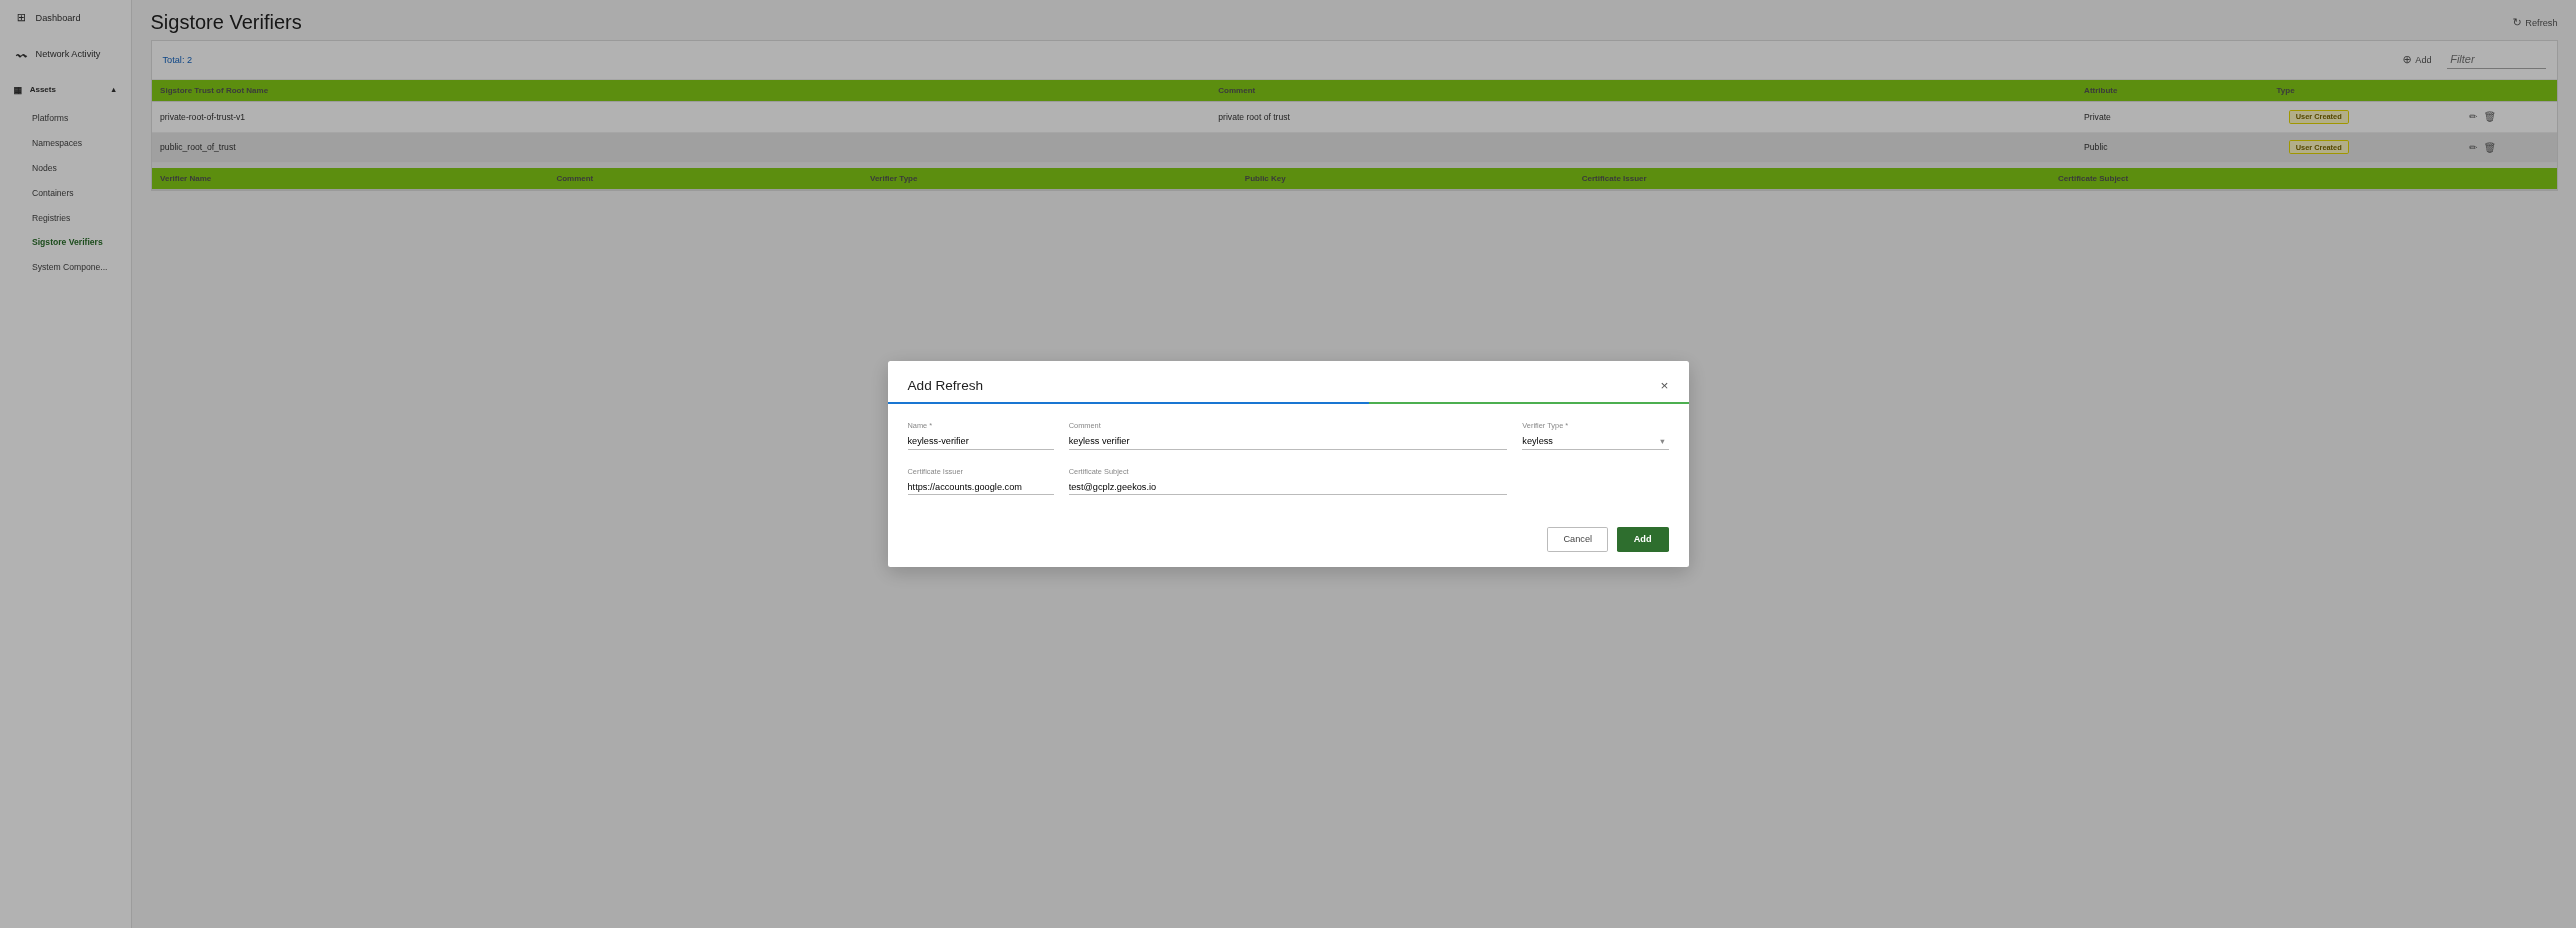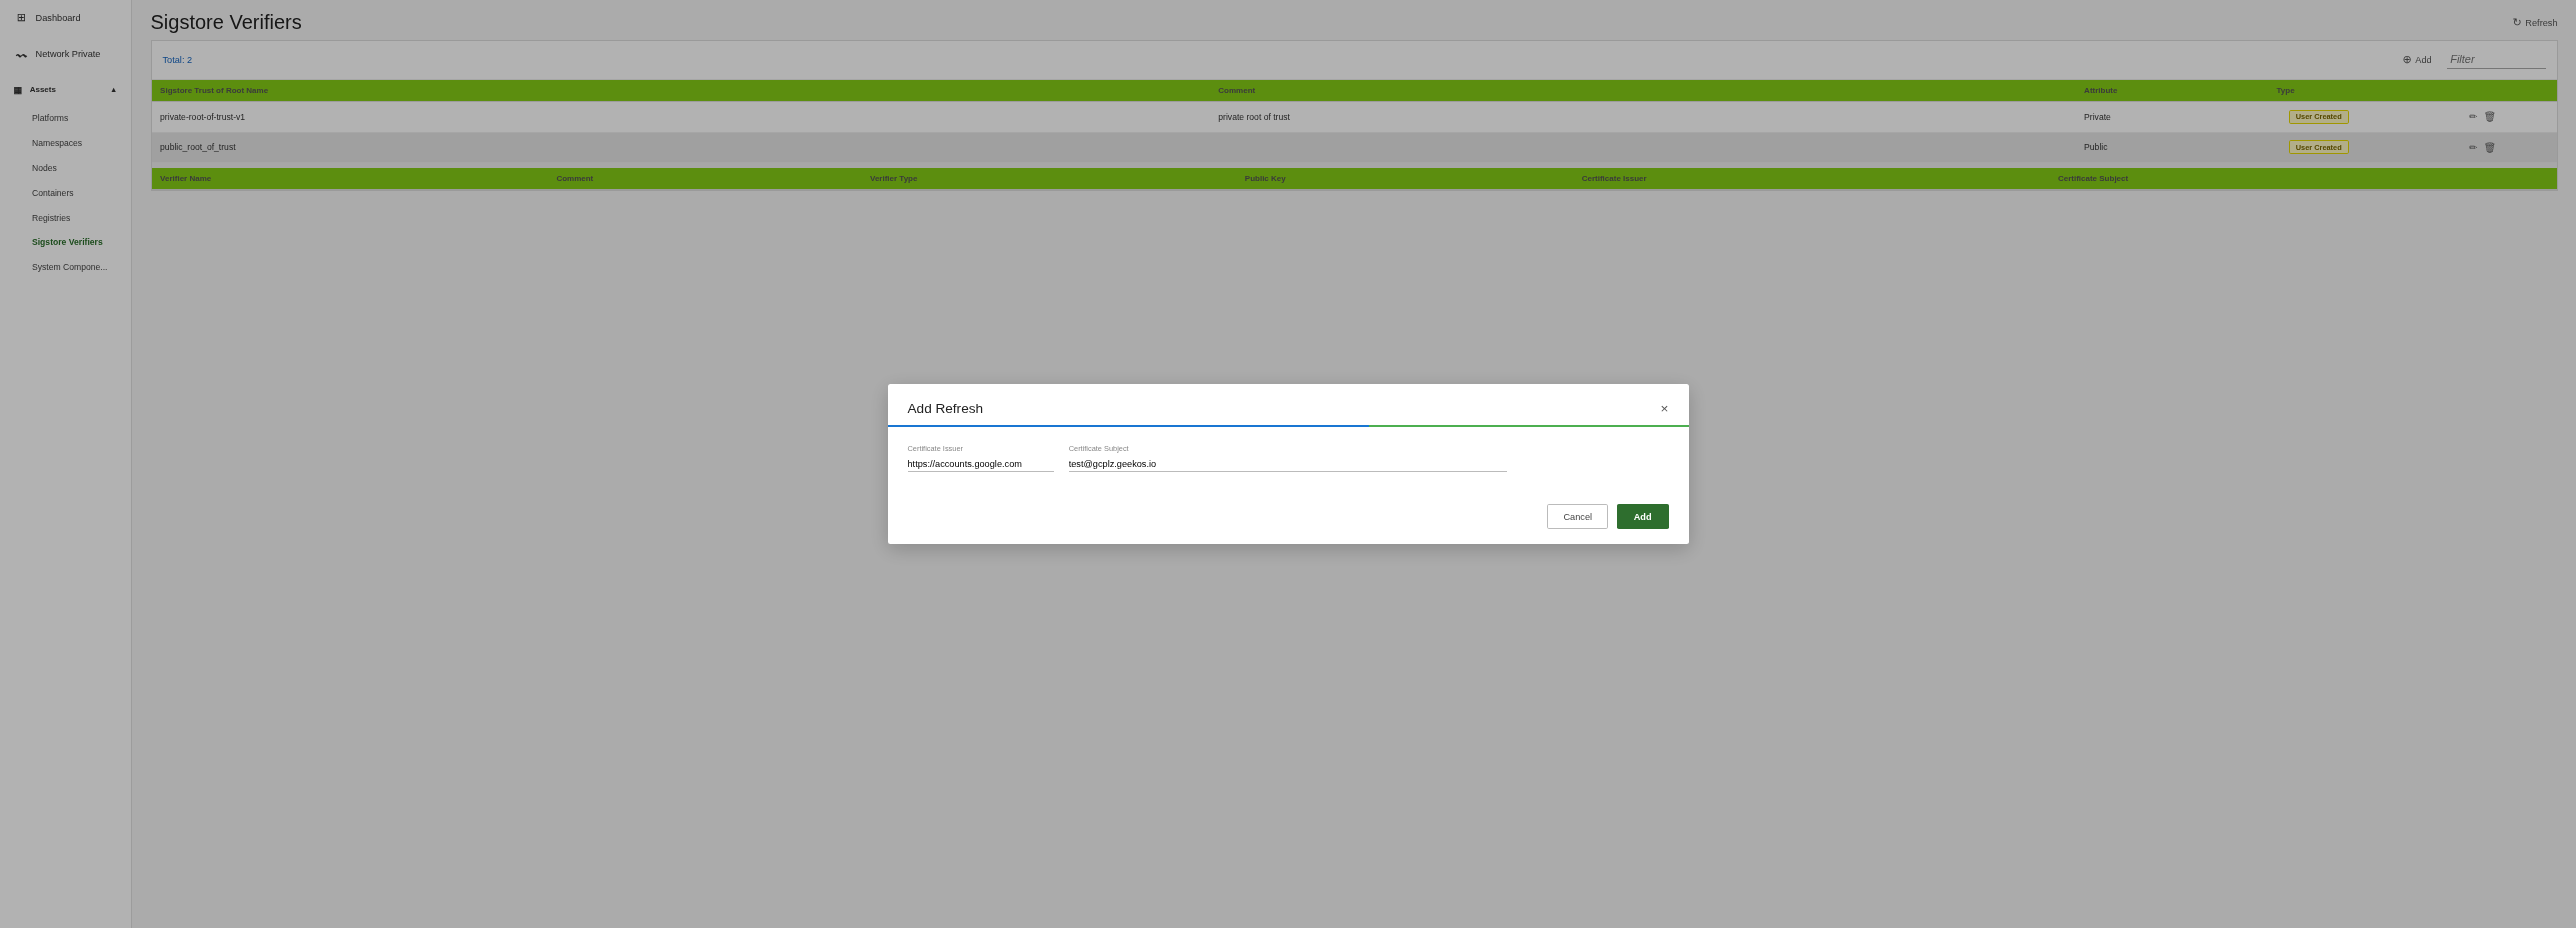--- a/index.html
+++ b/index.html
@@ -276,21 +276,21 @@
 </head>
 <body>
 
 <nav class="sidebar">
   <div class="sidebar-item">
     <span class="icon">⊞</span>
     <span>Dashboard</span>
   </div>
   <div class="sidebar-item">
     <span class="icon">〰</span>
-    <span>Network Private</span>
+    <span>Network Activity</span>
   </div>
   <div class="assets-header">
     <div style="display:flex;align-items:center;gap:7.4px;">
       <span class="icon">▦</span>
       <span class="sidebar-section">Assets</span>
     </div>
     <span style="font-size:7.4px;">▲</span>
   </div>
   <div class="sidebar-sub">
     <span>Platforms</span>
@@ -395,20 +395,40 @@
 <div class="modal-overlay">
   <div class="modal">
     <div class="modal-header">
       <span class="modal-title">Add Refresh</span>
       <button class="modal-close">×</button>
     </div>
     <div class="modal-divider-blue"></div>
     <div class="modal-body">
       <div class="modal-row">
         <div class="field-group">
+          <label class="field-label">Name *</label>
+          <input class="field-input" type="text" value="keyless-verifier" style="">
+        </div>
+        <div class="field-group wide">
+          <label class="field-label">Comment</label>
+          <input class="field-input" type="text" value="keyless verifier" style="">
+        </div>
+        <div class="field-group fixed">
+          <label class="field-label">Verifier Type *</label>
+          <div class="field-select-wrapper">
+            <select class="field-select">
+              <option value="keyless">keyless</option>
+              <option value="keypair">keypair</option>
+            </select>
+            <span class="select-arrow">▼</span>
+          </div>
+        </div>
+      </div>
+      <div class="modal-row">
+        <div class="field-group">
           <label class="field-label">Certificate Issuer</label>
           <input class="field-input" type="text" value="https://accounts.google.com" style="">
         </div>
         <div class="field-group wide">
           <label class="field-label">Certificate Subject</label>
           <input class="field-input" type="text" value="test@gcplz.geekos.io" style="">
         </div>
         <div class="field-group fixed"></div>
       </div>
     </div>

